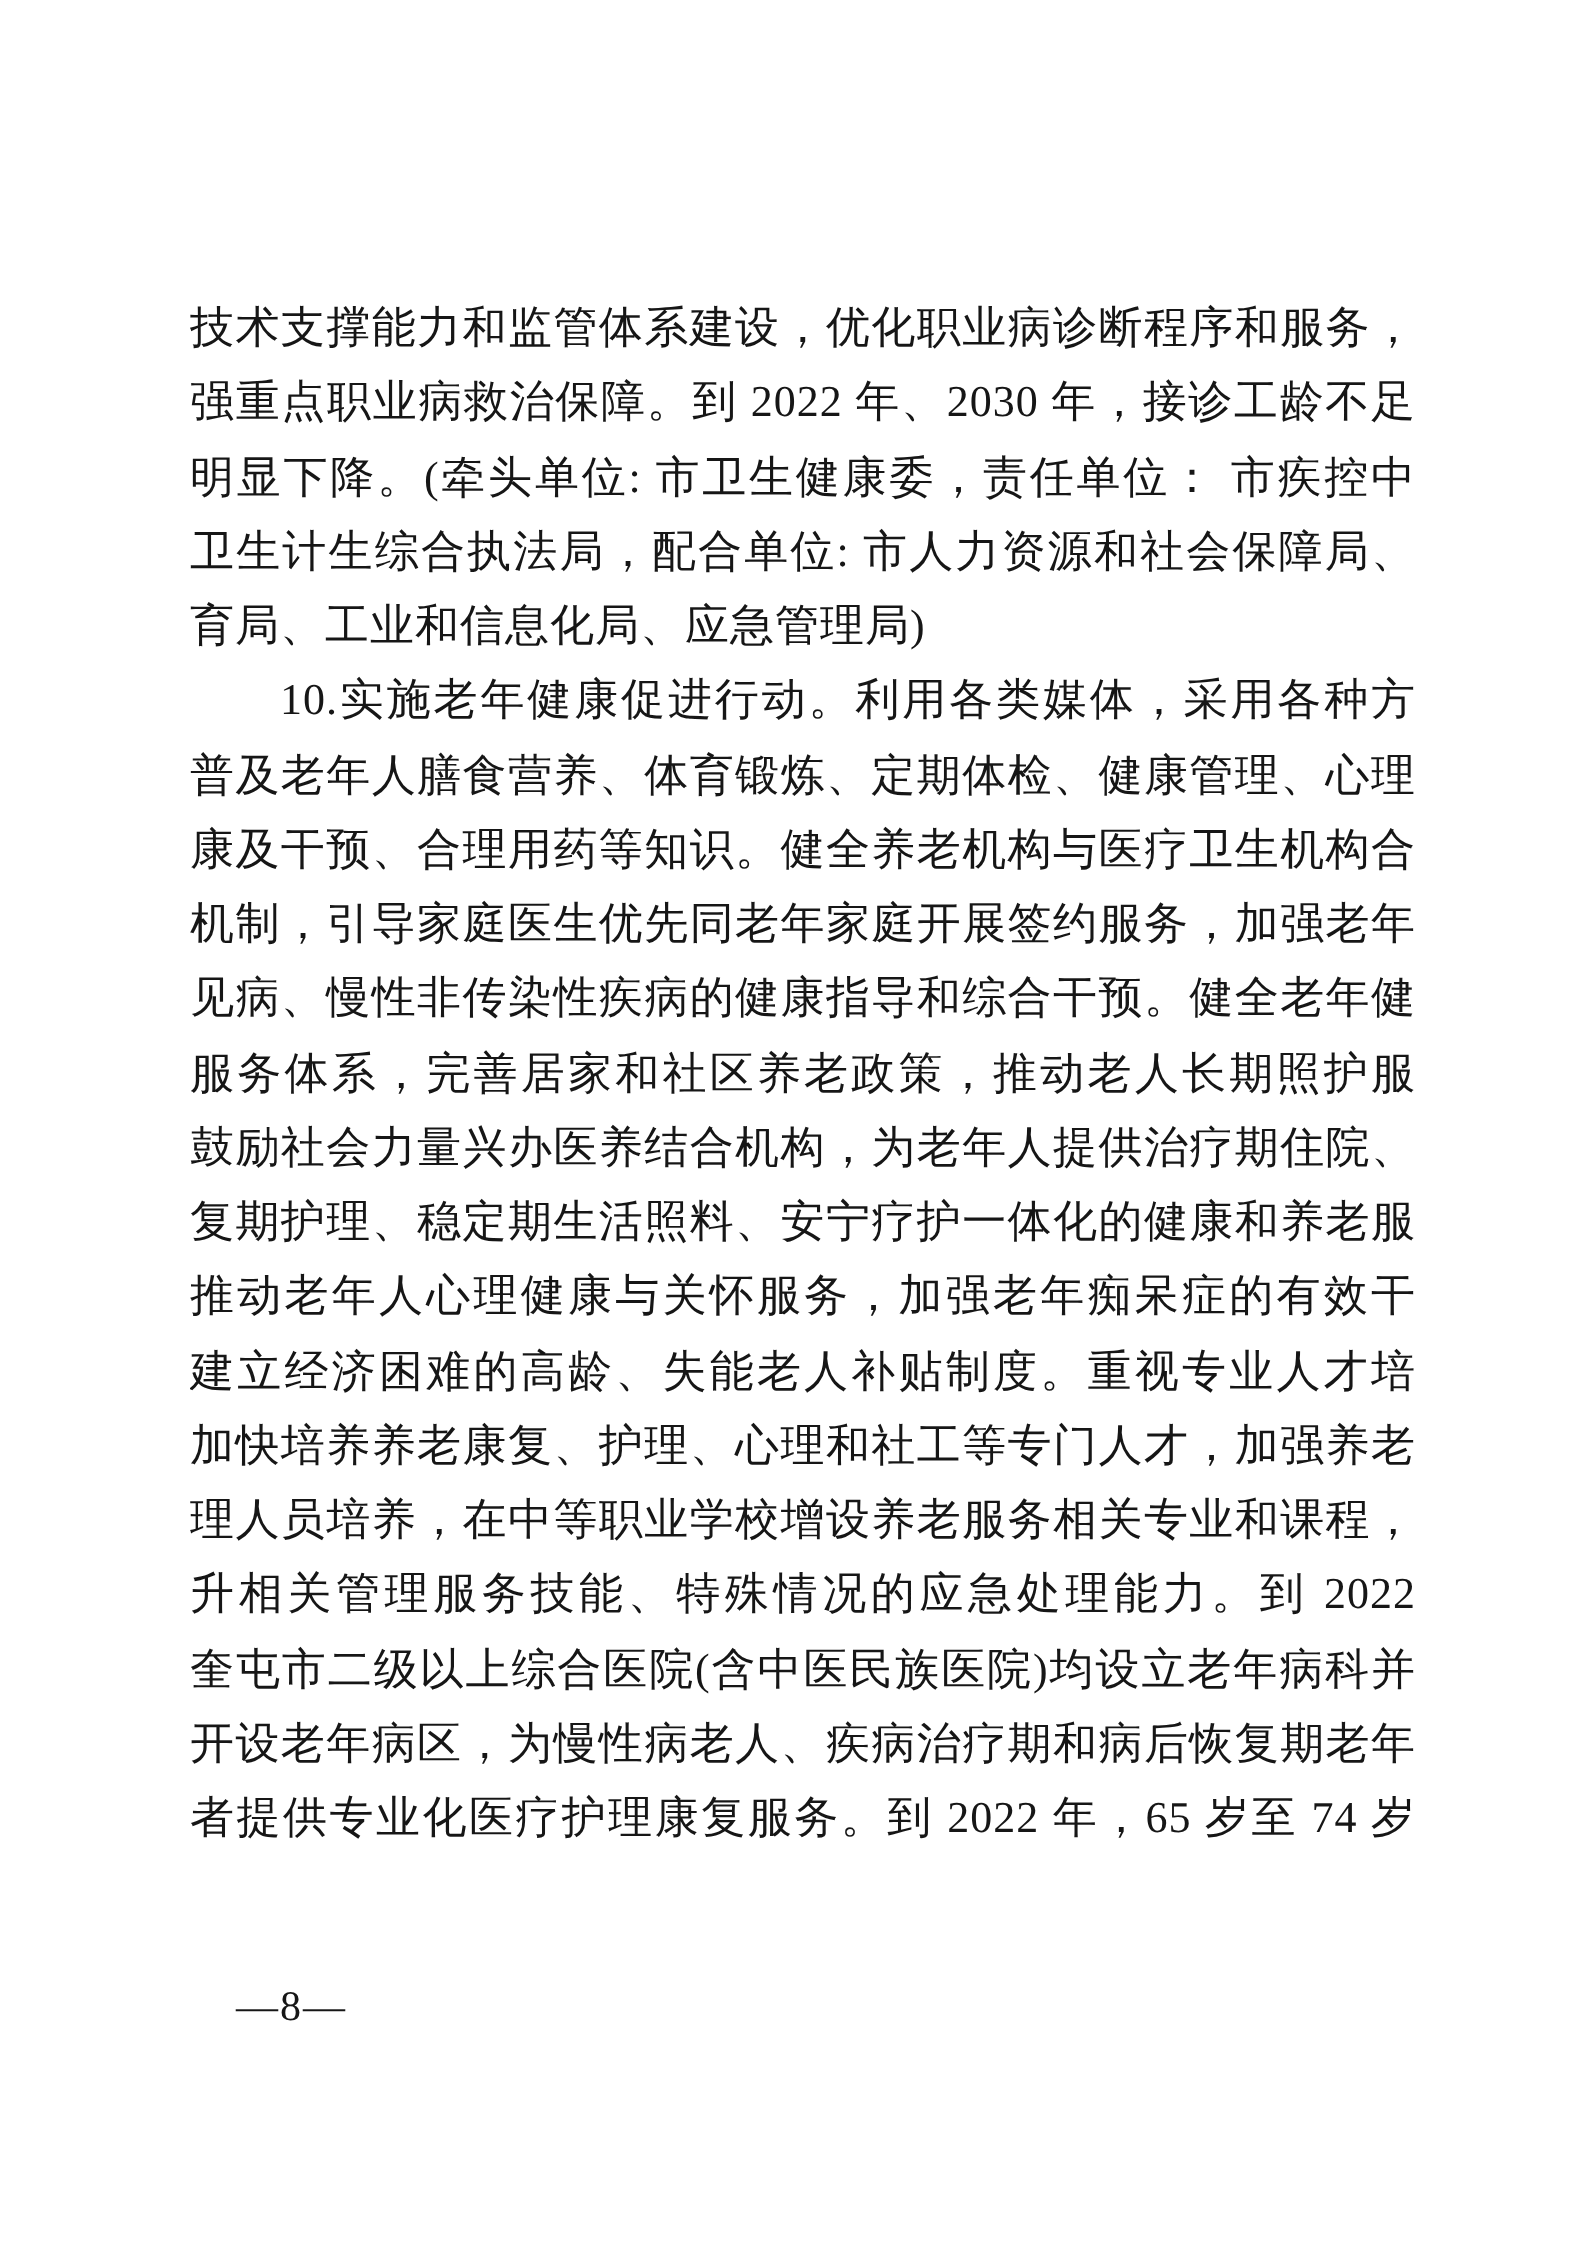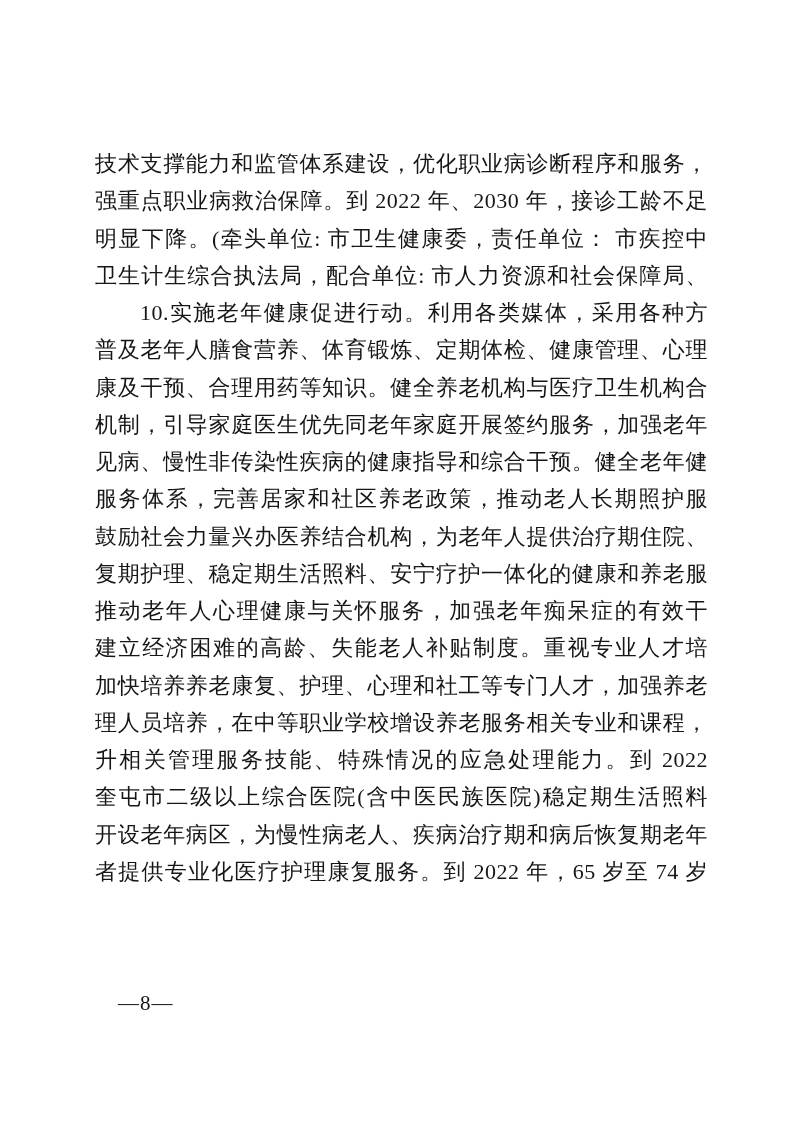--- a/index.html
+++ b/index.html
@@ -49,31 +49,32 @@
 </style>
 </head>
 <body>
 
 <div class="page">
   <div class="text-block" id="text-block">
       <div class="line">技术支撑能力和监管体系建设，优化职业病诊断程序和服务，加</div>
       <div class="line">强重点职业病救治保障。到 2022 年、2030 年，接诊工龄不足 5</div>
       <div class="line">明显下降。(牵头单位: 市卫生健康委，责任单位： 市疾控中心，</div>
       <div class="line">卫生计生综合执法局，配合单位: 市人力资源和社会保障局、教</div>
+      <div class="line para-end">育局、工业和信息化局、应急管理局)</div>
       <div class="line indent">10.实施老年健康促进行动。利用各类媒体，采用各种方式</div>
       <div class="line">普及老年人膳食营养、体育锻炼、定期体检、健康管理、心理健</div>
       <div class="line">康及干预、合理用药等知识。健全养老机构与医疗卫生机构合作</div>
       <div class="line">机制，引导家庭医生优先同老年家庭开展签约服务，加强老年常</div>
       <div class="line">见病、慢性非传染性疾病的健康指导和综合干预。健全老年健康</div>
       <div class="line">服务体系，完善居家和社区养老政策，推动老人长期照护服务。</div>
       <div class="line">鼓励社会力量兴办医养结合机构，为老年人提供治疗期住院、康</div>
       <div class="line">复期护理、稳定期生活照料、安宁疗护一体化的健康和养老服务。</div>
       <div class="line">推动老年人心理健康与关怀服务，加强老年痴呆症的有效干预。</div>
       <div class="line">建立经济困难的高龄、失能老人补贴制度。重视专业人才培养，</div>
       <div class="line">加快培养养老康复、护理、心理和社工等专门人才，加强养老护</div>
       <div class="line">理人员培养，在中等职业学校增设养老服务相关专业和课程，提</div>
       <div class="line">升相关管理服务技能、特殊情况的应急处理能力。到 2022 年，</div>
-      <div class="line">奎屯市二级以上综合医院(含中医民族医院)稳定期生活照料</div>
+      <div class="line">奎屯市二级以上综合医院(含中医民族医院)均设立老年病科并</div>
       <div class="line">开设老年病区，为慢性病老人、疾病治疗期和病后恢复期老年患</div>
       <div class="line">者提供专业化医疗护理康复服务。到 2022 年，65 岁至 74 岁老</div>
     </div>
   <div class="footer">—8—</div>
 </div>
 
 </body></html>

